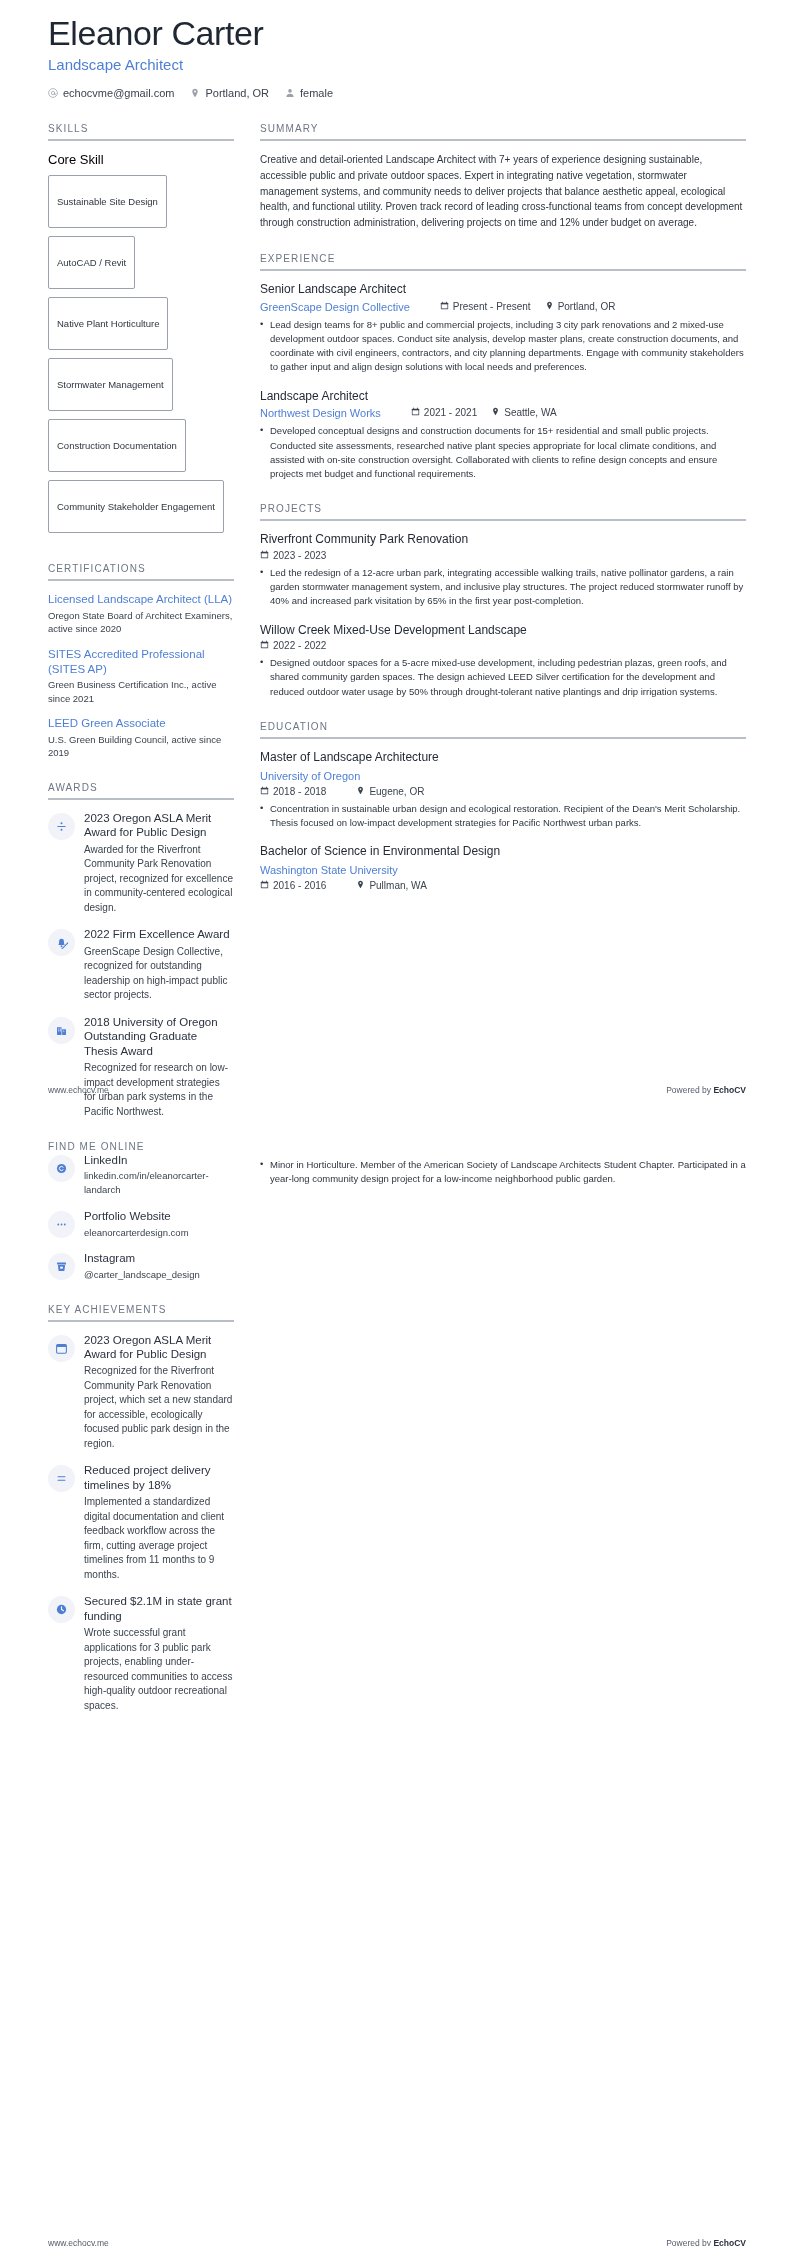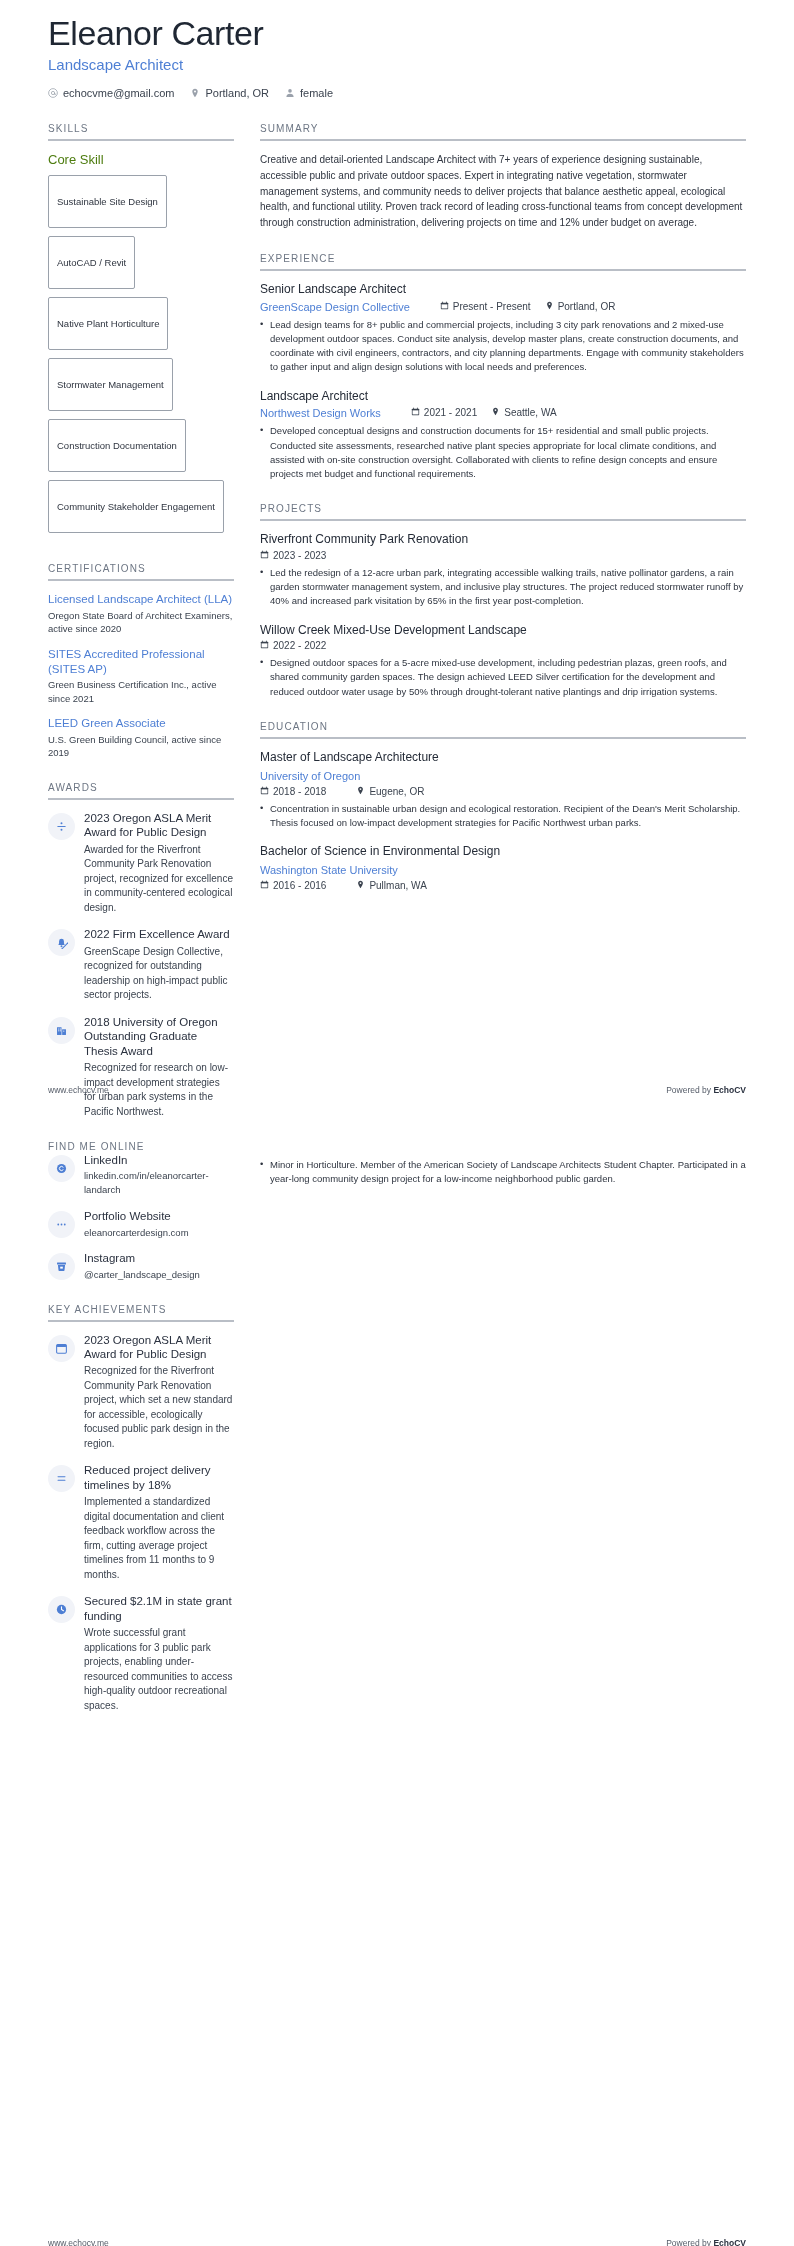--- a/index.html
+++ b/index.html
@@ -66,21 +66,21 @@
   }
   .sec-rule {
     height: 2px;
     background: #b9bec6;
     margin-bottom: 11px;
   }
 
   
   .skill-group-title {
     font-size: 13px;
-    color: #4d7c0f;
+    color: #000000;
     margin-bottom: 8px;
   }
   .skill-chip {
     display: inline-block;
     border: 1px solid #9aa1ab;
     border-radius: 2px;
     padding: 20px 8px;
     font-size: 9.5px;
     color: #2f3540;
     margin-bottom: 8px;

